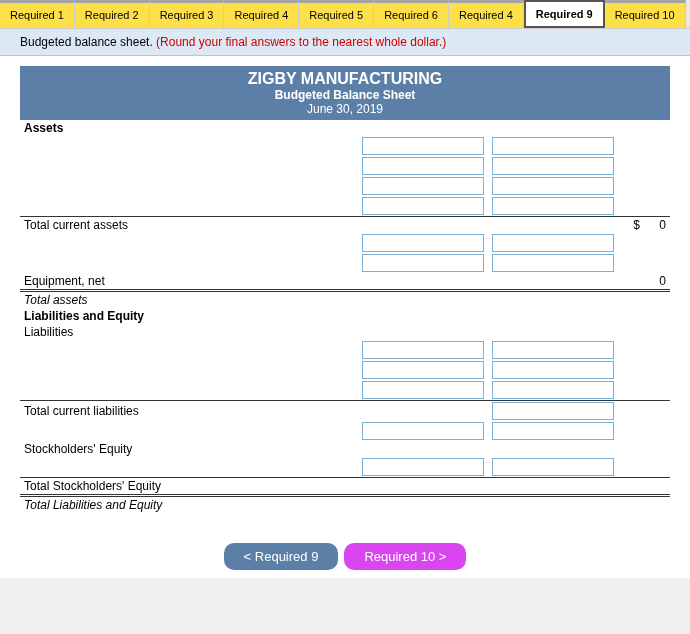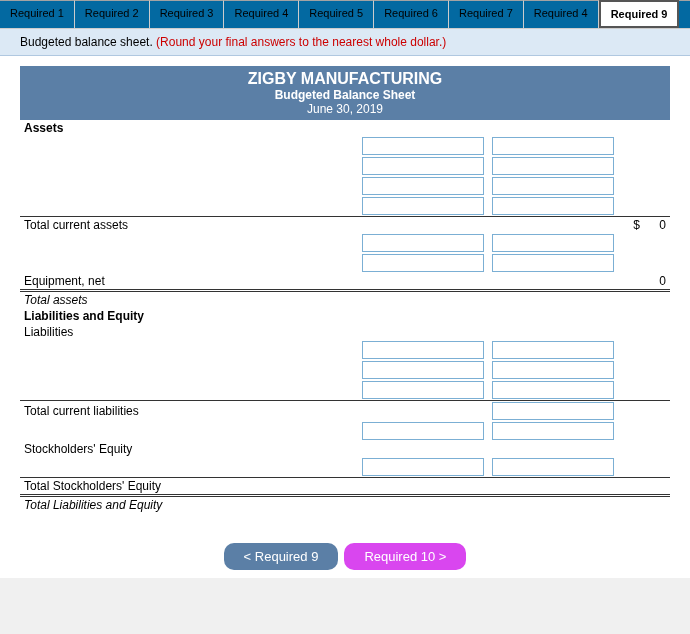--- a/index.html
+++ b/index.html
@@ -6,22 +6,22 @@
     body { font-family: Arial, sans-serif; font-size: 12px; background: #f0f0f0; width: 690px; }
 
     .tabs-bar {
       display: flex;
       background: #e8e8e8;
       border-bottom: 1px solid #ccc;
     }
     .tab-item {
       padding: 6px 10px;
       border-right: 1px solid #ccc;
-      border-top: 1px solid #a3a3a3;
-      background: #0369a1;
+      border-top: 3px solid #a3a3a3;
+      background: #fde047;
       cursor: pointer;
       white-space: nowrap;
       font-size: 11px;
     }
     .tab-item.active {
       background: #fff;
       border-bottom: 1px solid #fff;
       font-weight: bold;
       border: 2px solid #555;
     }
@@ -131,21 +131,20 @@
 </head>
 <body>
 
 <div class="tabs-bar">
   <div class="tab-item">Required 1</div>
   <div class="tab-item">Required 2</div>
   <div class="tab-item">Required 3</div>
   <div class="tab-item">Required 4</div>
   <div class="tab-item">Required 5</div>
   <div class="tab-item">Required 6</div>
-  <div class="tab-item">Required 7</div>
   <div class="tab-item">Required 4</div>
   <div class="tab-item active">Required 9</div>
   <div class="tab-item">Required 10</div>
 </div>
 
 <div class="notice-bar">
   <span>Budgeted balance sheet. </span><span class="highlight">(Round your final answers to the nearest whole dollar.)</span>
 </div>
 
 <div class="content-area">

